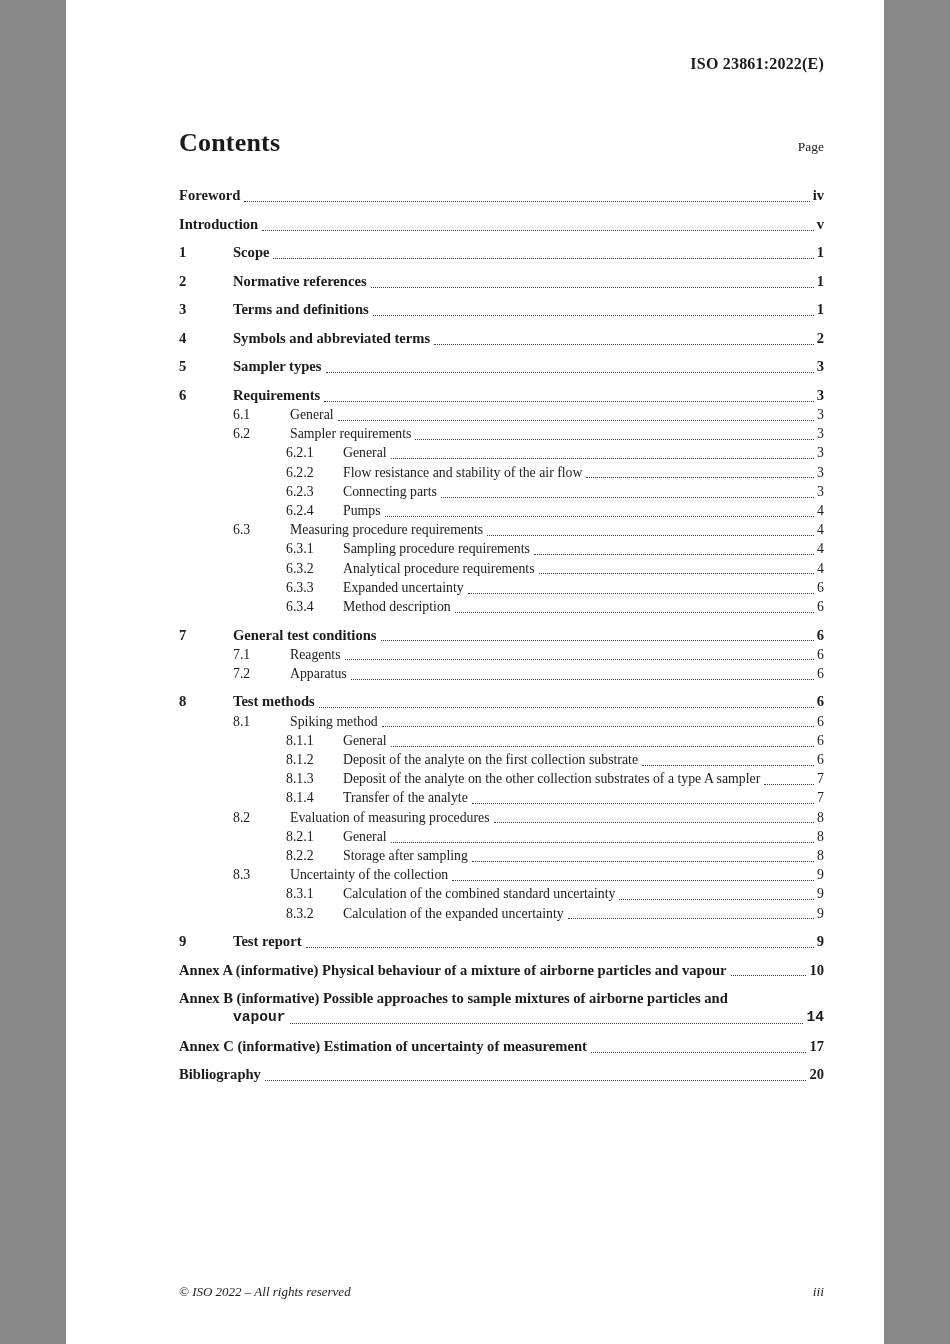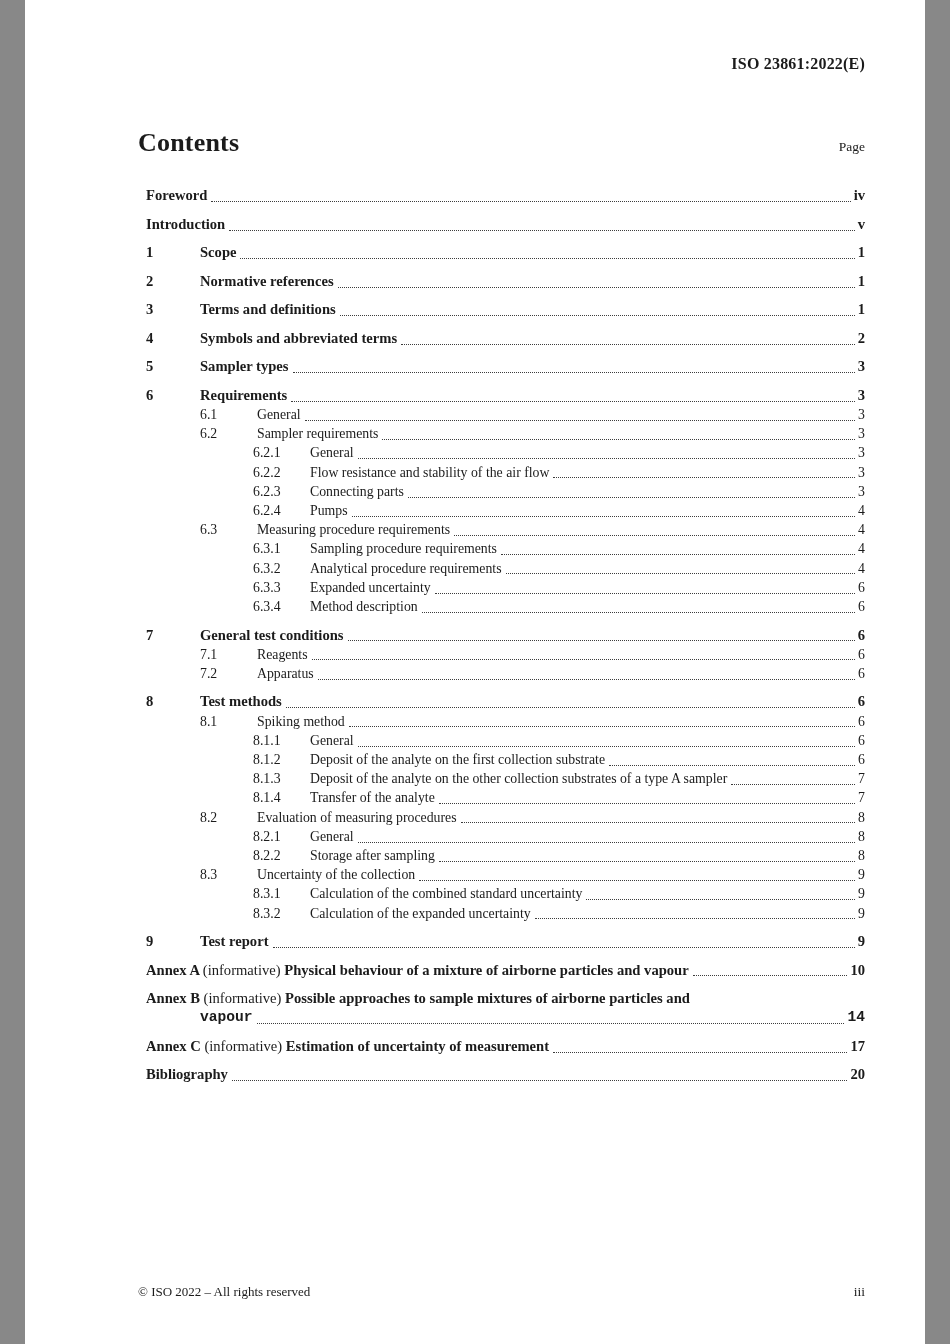--- a/index.html
+++ b/index.html
@@ -1,18 +1,18 @@
 <!DOCTYPE html>
 <html><head>
 <meta charset="utf-8">
 <style>
   html, body { margin: 0; padding: 0; background: #888; }
   .page {
     position: relative;
-    width: 900px;
+    width: 818px;
     height: 1344px;
     margin: 0 auto;
     background: #ffffff;
     font-family: "Liberation Serif", "DejaVu Serif", serif;
     color: #1b1b1b;
     overflow: hidden;
   }
   .doc-ref {
     position: absolute;
     top: 55px;
@@ -44,54 +44,54 @@
     position: absolute;
     top: 177px;
     left: 113px;
     right: 60px;
   }
   .toc-row {
     display: flex;
     align-items: flex-end;
     font-size: 13.8px;
     line-height: 19.2px;
-    margin-left: 8px;
   }
   .toc-row.big {
     margin-top: 9.3px;
     font-size: 14.6px;
     font-weight: bold;
   }
   .toc-row.lvl-s2 { padding-left: 54px; }
   .toc-row.lvl-s3 { padding-left: 107px; }
   .num { flex: 0 0 auto; }
   .lvl-ch .num { width: 54px; }
   .lvl-s2 .num, .lvl-s3 .num { width: 57px; }
   .ttl { flex: 0 1 auto; }
-  .info { font-weight: normal; }
+  .info { font-weight: bold; }
   .leader {
     flex: 1 1 auto;
     min-width: 12px;
     border-bottom: 1.4px dotted #3d3d3d;
     margin: 0 3px 3.5px 4px;
     align-self: stretch;
   }
   .pg { flex: 0 0 auto; }
   .annex-cont { padding-left: 54px; }
   .noleader .ttl { flex: 1 1 auto; }
 
   .footer {
     position: absolute;
     top: 1284px;
     left: 113px;
     right: 60px;
     display: flex;
     justify-content: space-between;
     align-items: center;
     font-size: 13px;
+    font-style: italic;
   }
   .footer .folio { font-size: 13.5px; }
 </style>
 </head>
 <body>
 
 <div class="page">
   <div class="doc-ref">ISO 23861:2022(E)</div>
 
   <div class="toc-header">

